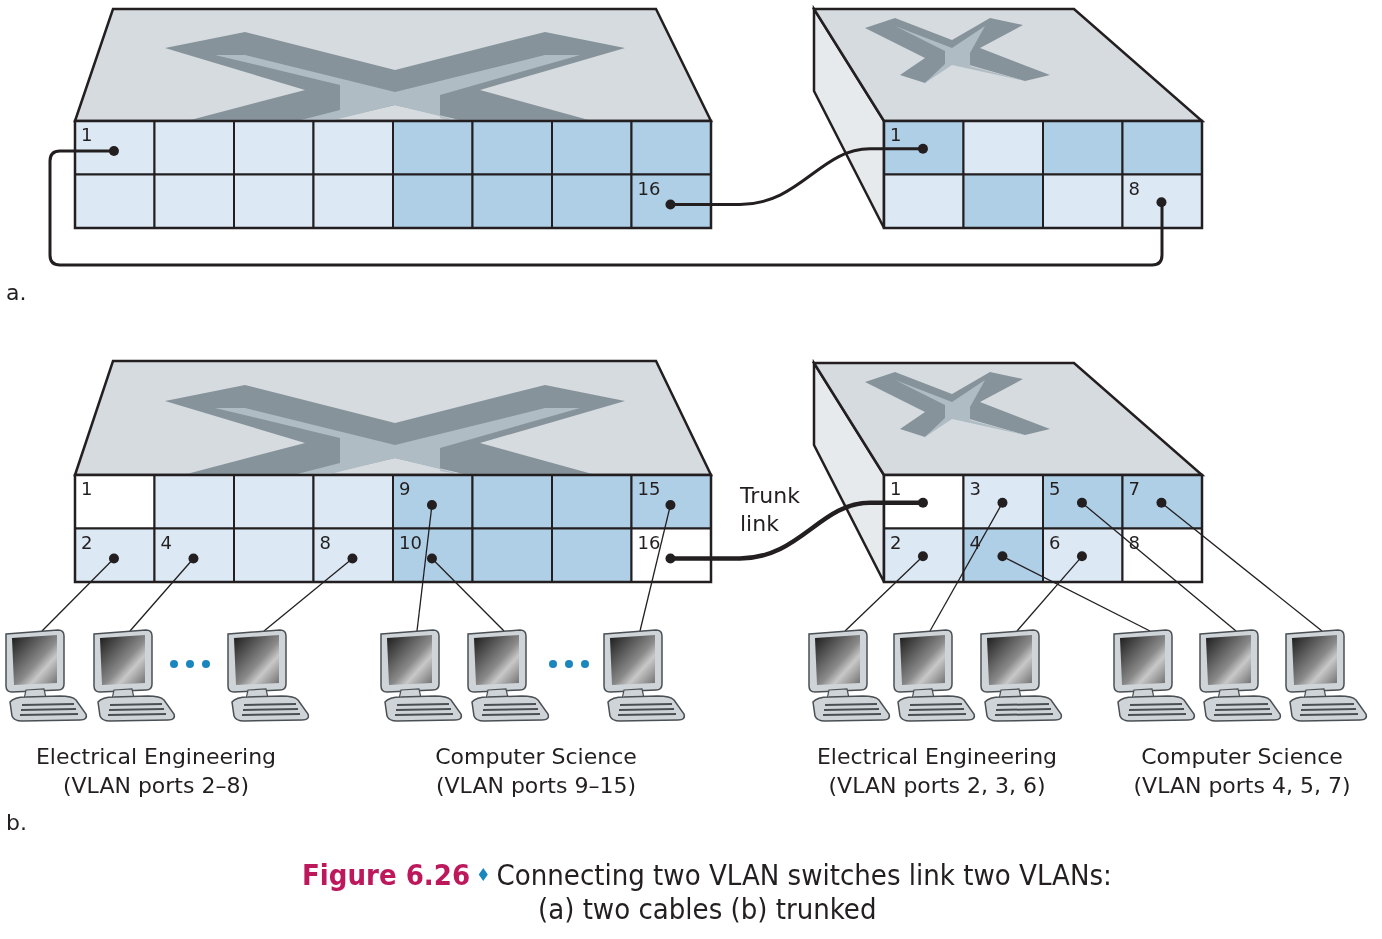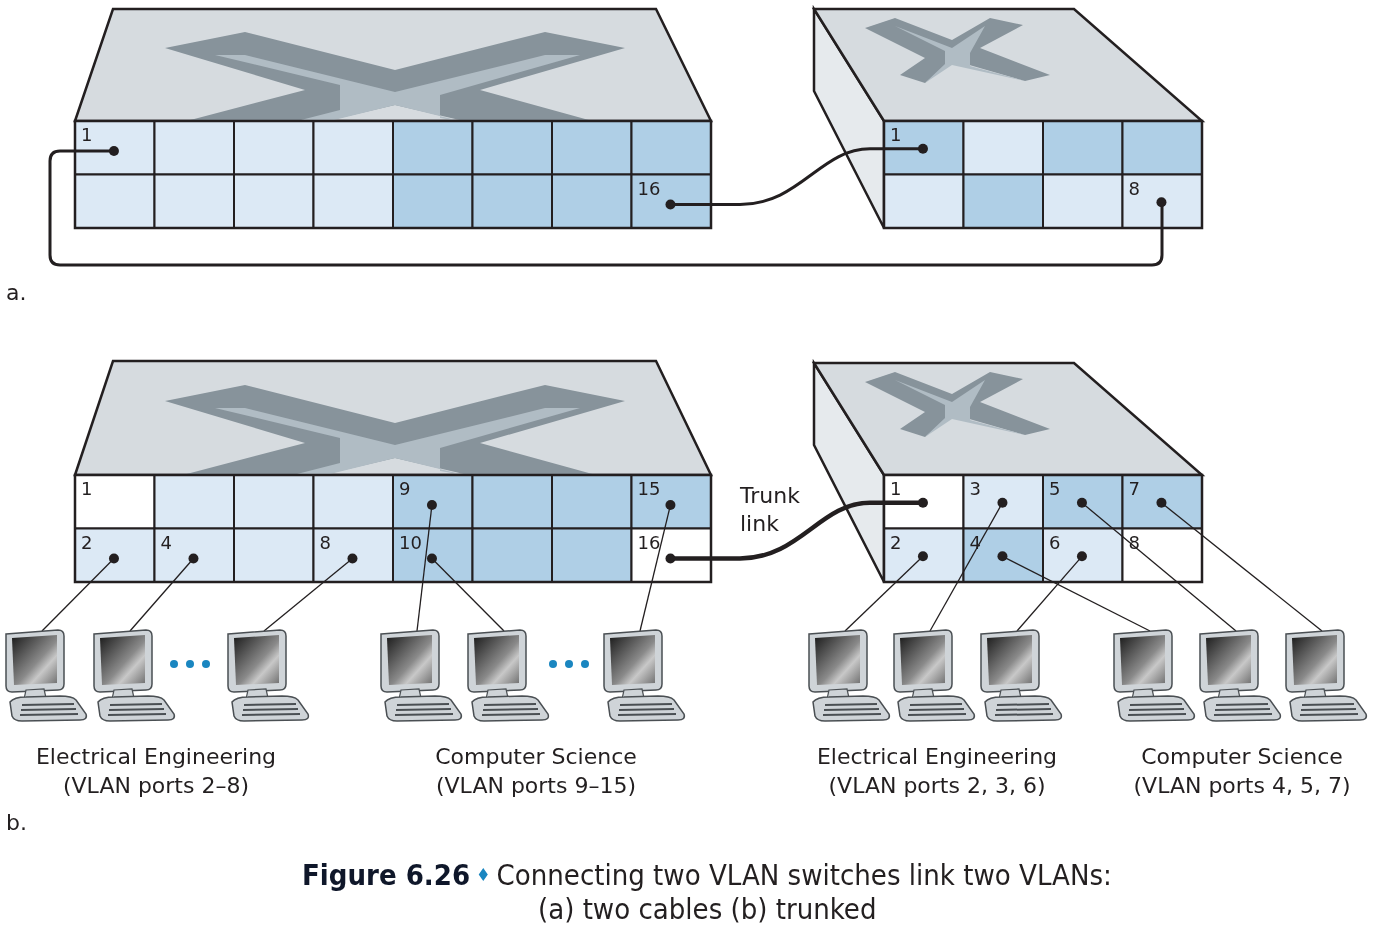--- a/index.html
+++ b/index.html
@@ -2,21 +2,21 @@
 <html><head>
 <meta charset="utf-8">
 <style>
   html, body { margin: 0; padding: 0; background: #ffffff; }
   body { width: 1382px; height: 939px; position: relative; overflow: hidden;
          font-family: "DejaVu Sans", "Liberation Sans", sans-serif; }
   #stage { position: absolute; left: 0; top: 0; }
   .lbl { font-family: "DejaVu Sans", sans-serif; fill: #231f20; }
   .caption { position: absolute; left: 0; top: 858px; width: 1382px; text-align: left; }
   .cap-line { position: absolute; font-family: "DejaVu Sans Condensed", "DejaVu Sans", sans-serif; font-size: 29px; color: #231f20; white-space: nowrap; }
-  .cap-fig { color: #0f172a; font-weight: bold; }
+  .cap-fig { color: #be185d; font-weight: bold; }
   .cap-diamond { color: #1a86c0; font-size: 18px; vertical-align: 4px; margin: 0 6px; }
 </style>
 </head>
 <body>
 
 <svg id="stage" width="1382" height="939" viewBox="0 0 1382 939">
   <defs>
     <linearGradient id="screenGrad" x1="0" y1="0" x2="1" y2="1">
       <stop offset="0" stop-color="#1a1a1a"></stop>
       <stop offset="0.55" stop-color="#8a8a8a"></stop>

